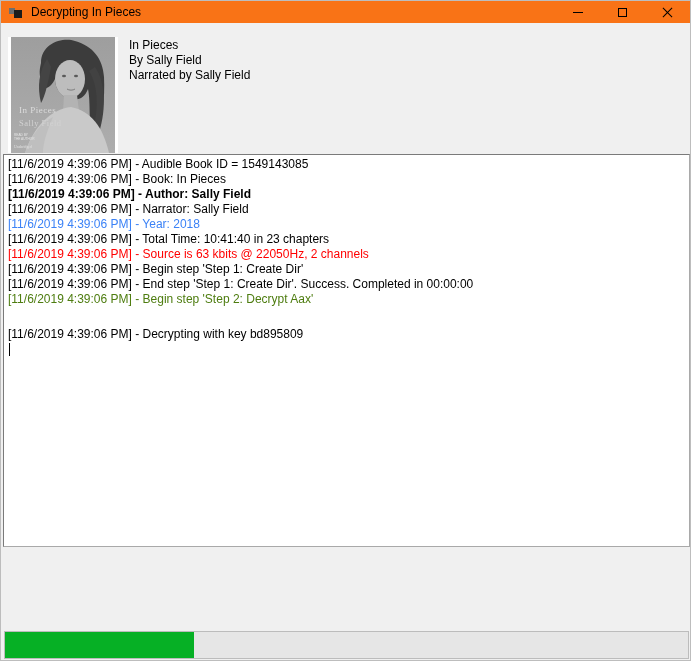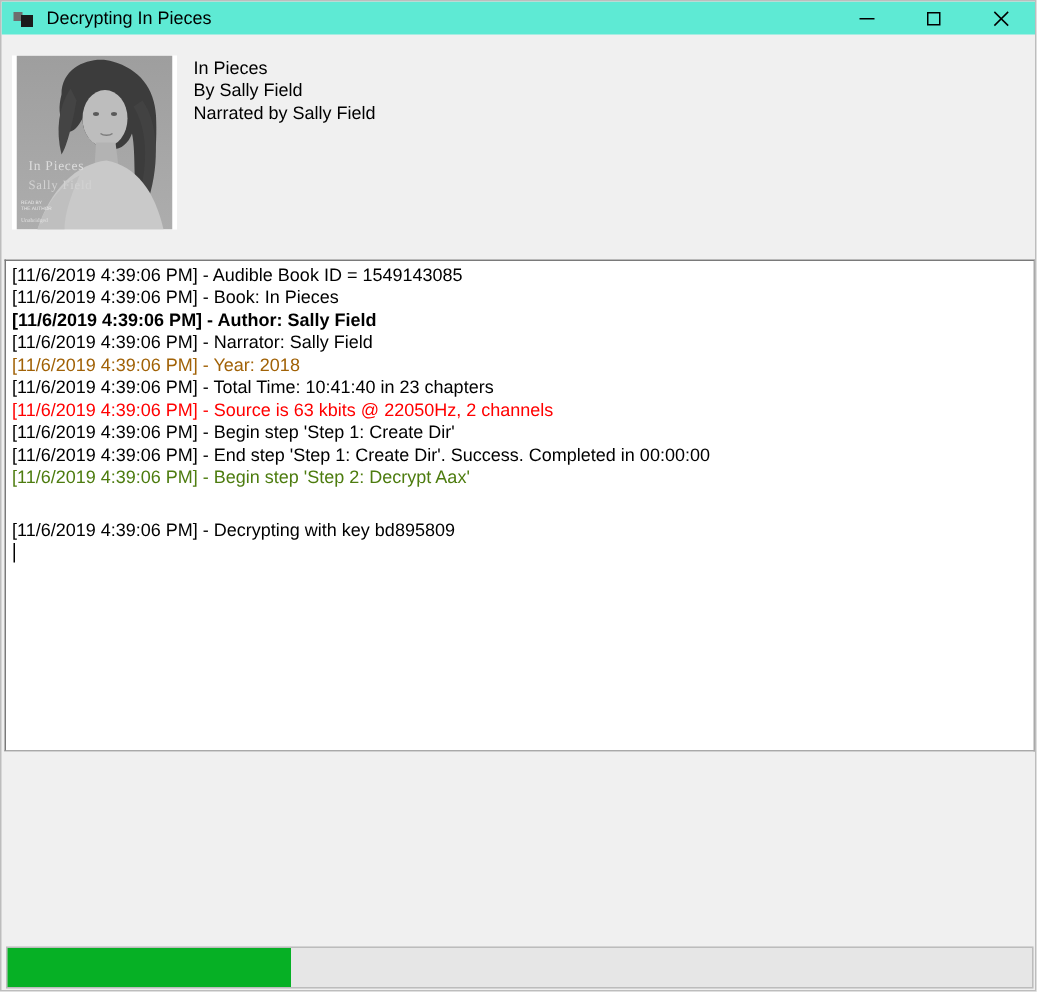--- a/index.html
+++ b/index.html
@@ -8,21 +8,21 @@
     position:relative;
     width:691px;height:661px;
     background:#f0f0f0;
     border:1px solid #bdbdbd;
     font-family:"Liberation Sans","DejaVu Sans",sans-serif;
     overflow:hidden;
   }
   
   .titlebar{
     position:absolute;left:0;top:0;right:0;height:22px;
-    background:#5eead4;
+    background:#f97316;
     display:flex;align-items:center;
   }
   .app-icon{position:relative;width:13px;height:12px;margin-left:8px;flex:0 0 auto;}
   .app-icon .sq-small{position:absolute;left:0;top:2px;width:6px;height:6px;background:#6e6e6e;}
   .app-icon .sq-big{position:absolute;left:5px;top:4px;width:8px;height:8px;background:#1b1b1b;}
   .titlebar .title{margin-left:9px;font-size:12px;color:#000;white-space:nowrap;}
   .controls{margin-left:auto;display:flex;height:100%;}
   .ctrl-btn{width:45px;height:100%;display:flex;align-items:center;justify-content:center;background:transparent;border:none;padding:0;cursor:default;}
   .glyph-min{width:10px;height:1px;background:#000;}
   .glyph-max{width:9px;height:9px;border:1px solid #000;background:transparent;}
@@ -35,21 +35,21 @@
     position:absolute;left:7px;top:36px;width:110px;height:116px;
     background:#ffffff;padding:0 3px;
   }
   .cover svg{display:block;}
   .book-info{
     position:absolute;left:128px;top:37px;
     font-size:12px;line-height:15px;color:#000;
   }
   
   .log-area{
-    position:absolute;left:2px;top:172px;width:687px;height:328px;
+    position:absolute;left:2px;top:153px;width:687px;height:393px;
     background:#ffffff;
     border:1px solid;
     border-color:#7a7a7a #a9a9a9 #a9a9a9 #7a7a7a;
     padding:2px 4px;
     font-size:12px;line-height:15px;color:#000;
     overflow:hidden;
   }
   .log-line{white-space:nowrap;height:15px;}
   .caret-line{height:15px;display:flex;align-items:center;}
   .text-caret{display:inline-block;width:1px;height:13px;background:#000;margin-left:1px;}
@@ -124,21 +124,21 @@
     <div>By Sally Field</div>
     <div>Narrated by Sally Field</div>
   </div>
 
   <div class="log-area">
     <div>
         <div class="log-line" style="color: rgb(0, 0, 0);">[11/6/2019 4:39:06 PM] - Audible Book ID = 1549143085</div>
         <div class="log-line" style="color: rgb(0, 0, 0);">[11/6/2019 4:39:06 PM] - Book: In Pieces</div>
         <div class="log-line" style="color: rgb(0, 0, 0); font-weight: bold;">[11/6/2019 4:39:06 PM] - Author: Sally Field</div>
         <div class="log-line" style="color: rgb(0, 0, 0);">[11/6/2019 4:39:06 PM] - Narrator: Sally Field</div>
-        <div class="log-line" style="color: #a16207;">[11/6/2019 4:39:06 PM] - Year: 2018</div>
+        <div class="log-line" style="color: #3b82f6;">[11/6/2019 4:39:06 PM] - Year: 2018</div>
         <div class="log-line" style="color: rgb(0, 0, 0);">[11/6/2019 4:39:06 PM] - Total Time: 10:41:40 in 23 chapters</div>
         <div class="log-line" style="color: rgb(255, 0, 0);">[11/6/2019 4:39:06 PM] - Source is 63 kbits @ 22050Hz, 2 channels</div>
         <div class="log-line" style="color: rgb(0, 0, 0);">[11/6/2019 4:39:06 PM] - Begin step 'Step 1: Create Dir'</div>
         <div class="log-line" style="color: rgb(0, 0, 0);">[11/6/2019 4:39:06 PM] - End step 'Step 1: Create Dir'. Success. Completed in 00:00:00</div>
         <div class="log-line" style="color: #4d7c0f;">[11/6/2019 4:39:06 PM] - Begin step 'Step 2: Decrypt Aax'</div>
         <div class="log-line" style="color: rgb(0, 0, 0); margin-top: 20px;">[11/6/2019 4:39:06 PM] - Decrypting with key bd895809</div>
       </div>
     <div class="caret-line">
       <span class="text-caret"></span>
     </div>

